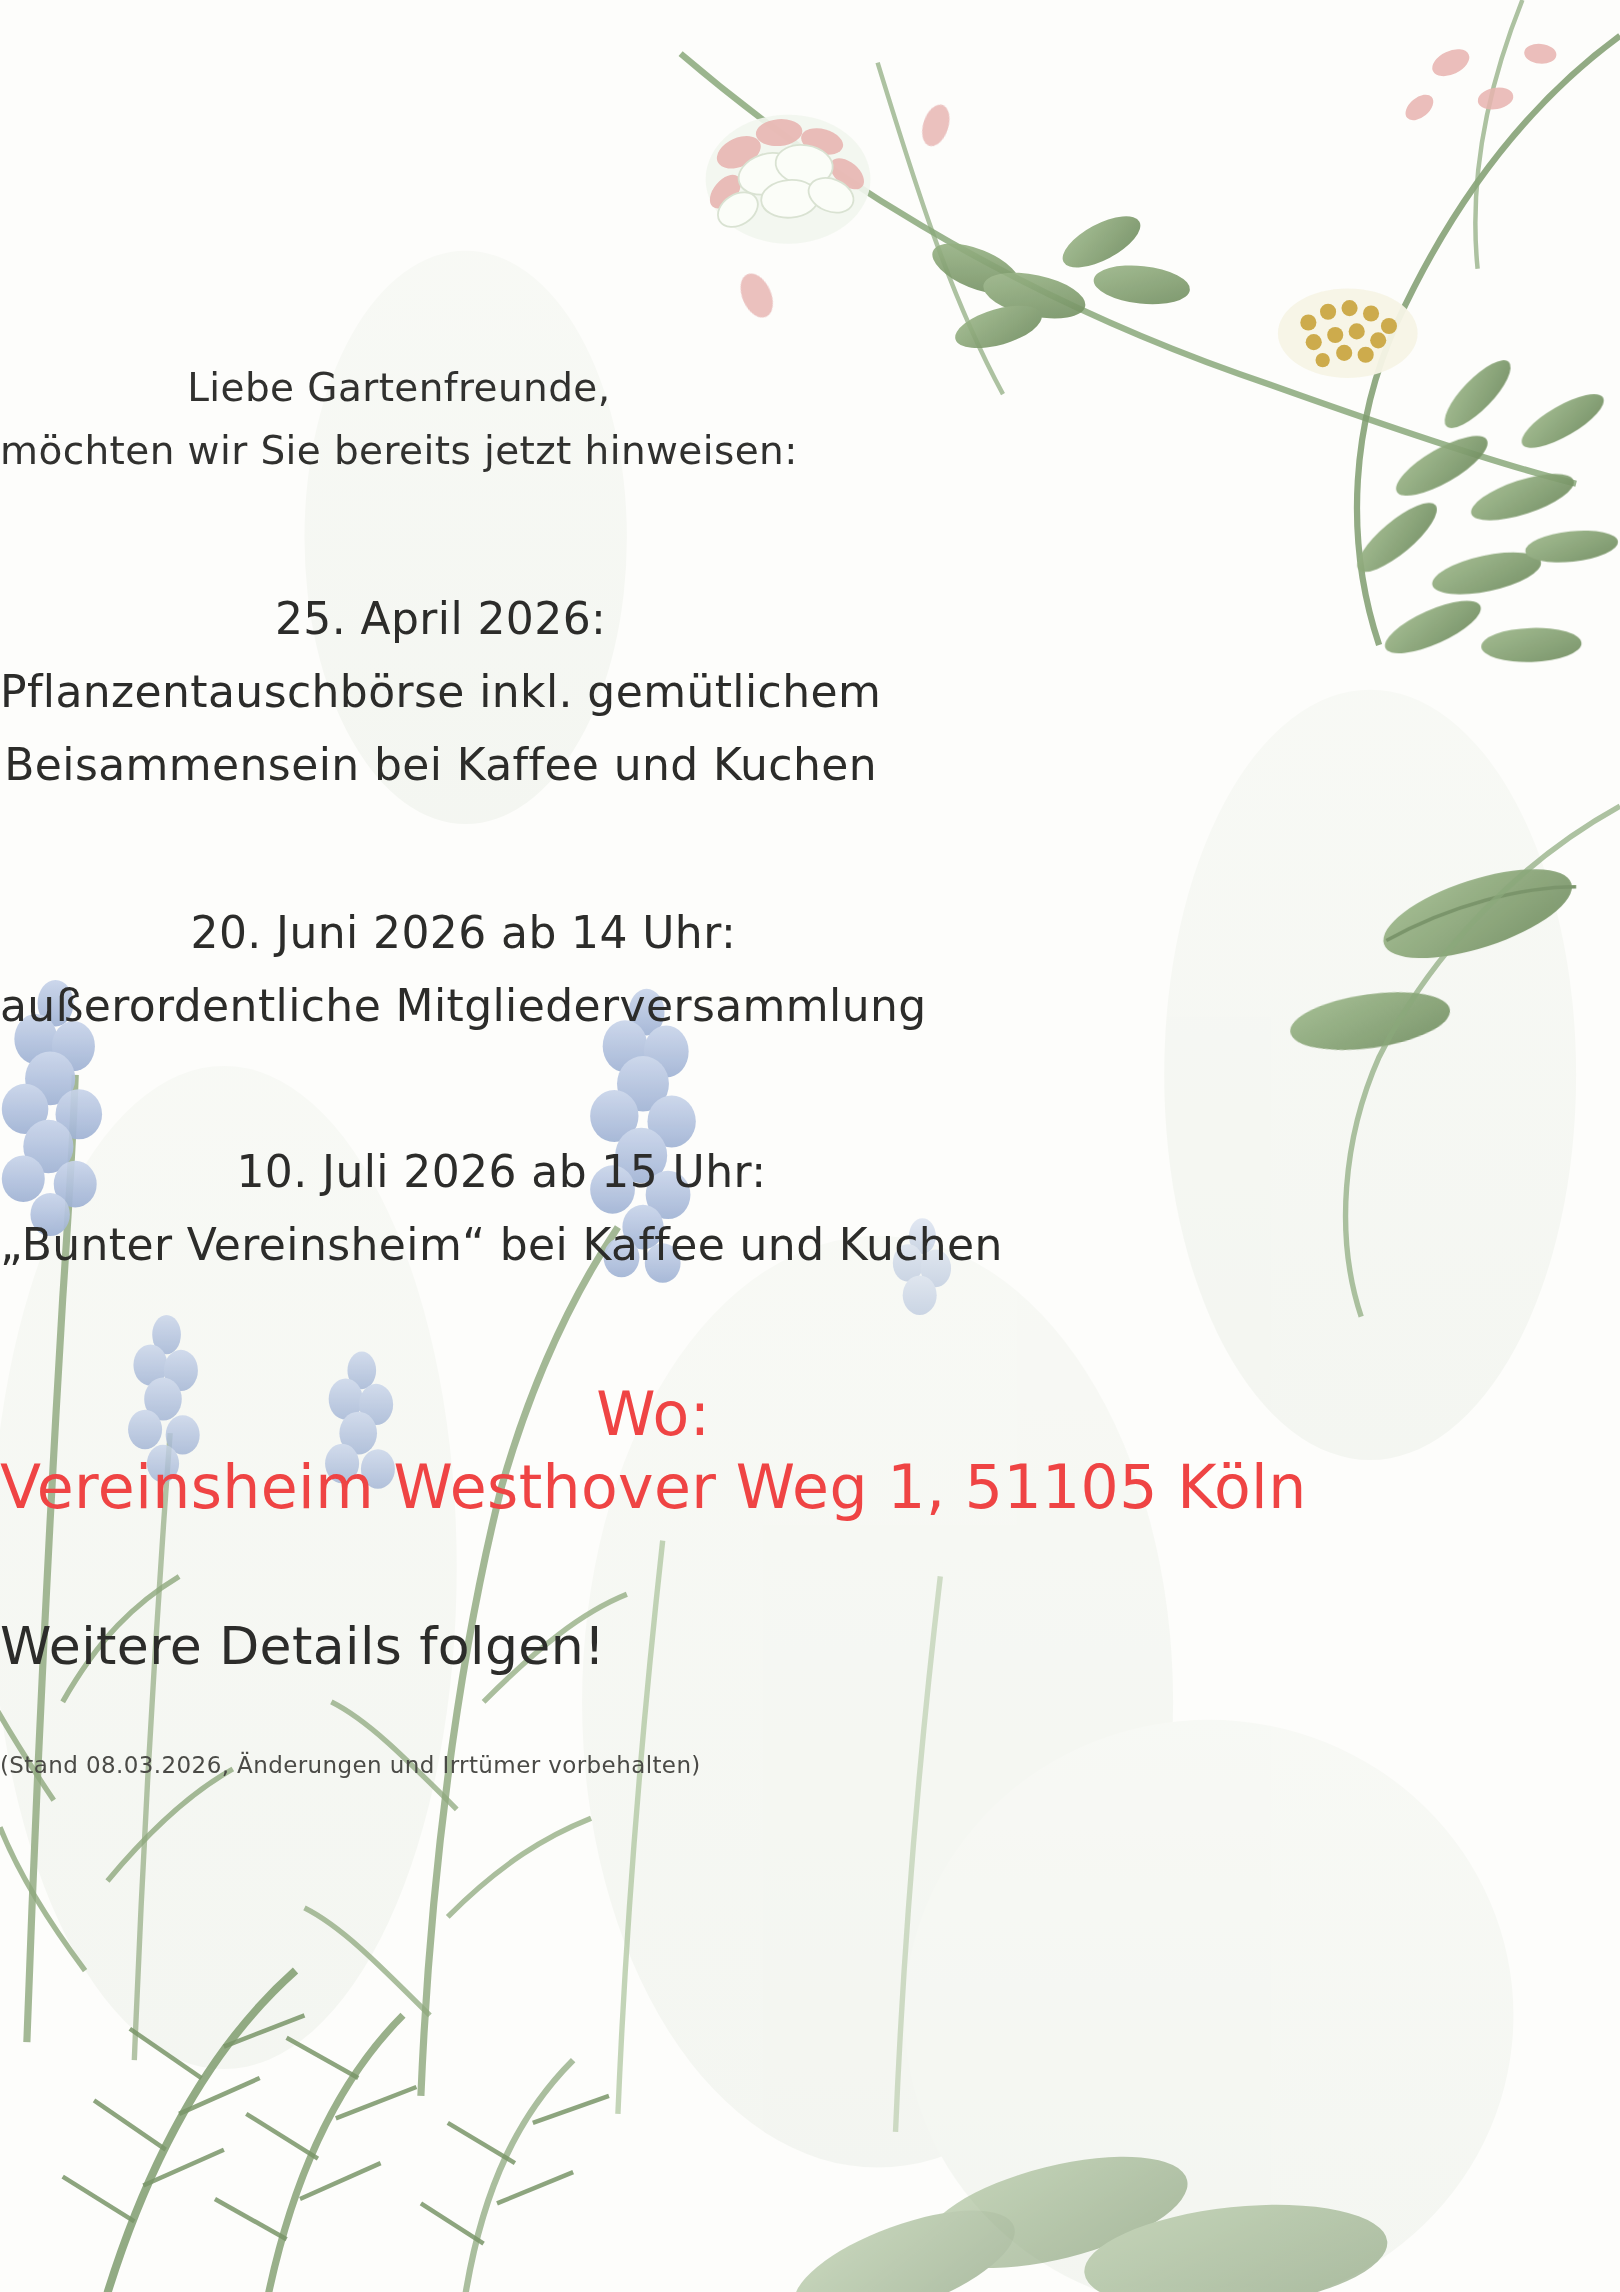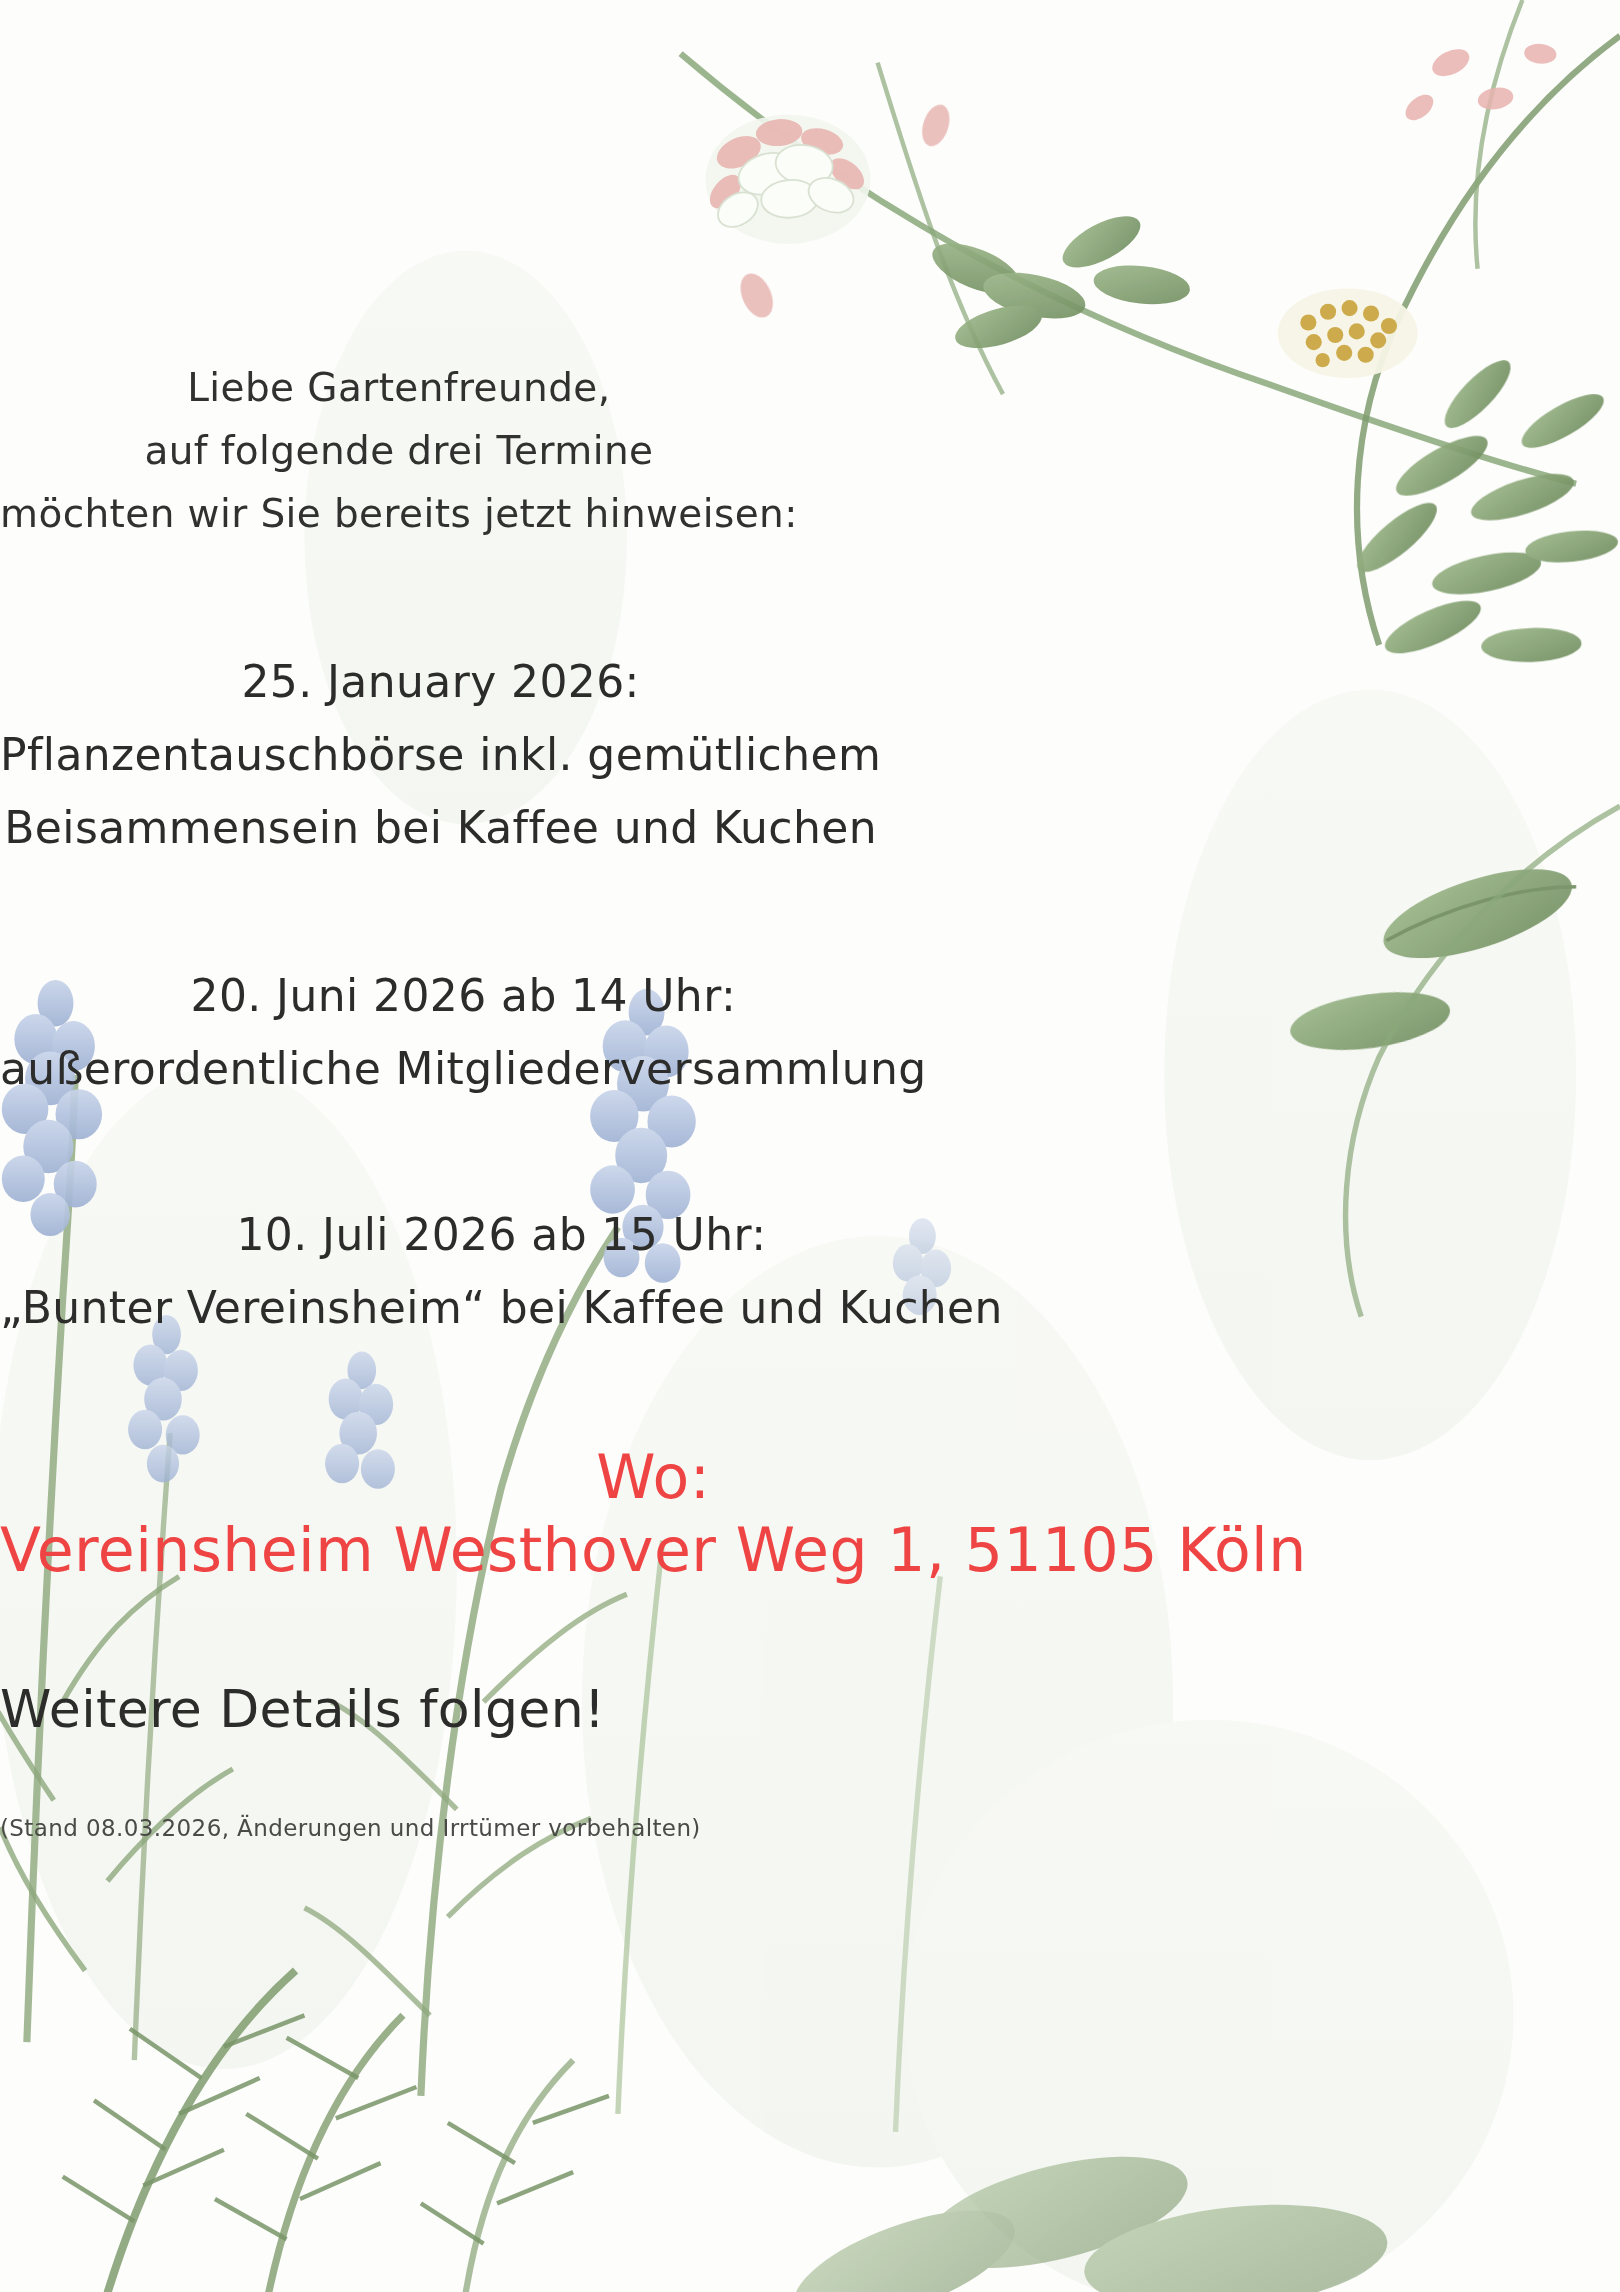--- a/index.html
+++ b/index.html
@@ -334,26 +334,25 @@
         <ellipse cx="1380" cy="2520" rx="170" ry="56" transform="rotate(-6 1380 2520)"></ellipse>
         <ellipse cx="1010" cy="2530" rx="130" ry="46" transform="rotate(-20 1010 2530)"></ellipse>
       </g>
     </g>
   </svg>
 
   <div class="content">
 
     <div class="intro-block">
       <div class="line">Liebe Gartenfreunde,</div>
-      <div class="line">auf folgende drei Termine</div>
       <div class="line">möchten wir Sie bereits jetzt hinweisen:</div>
     </div>
 
     <div class="event-block first">
-      <div class="line">25. January 2026:</div>
+      <div class="line">25. April 2026:</div>
       <div class="line">Pflanzentauschbörse inkl. gemütlichem</div>
       <div class="line">Beisammensein bei Kaffee und Kuchen</div>
     </div>
 
     <div class="event-block second">
       <div class="line">20. Juni 2026 ab 14 Uhr:</div>
       <div class="line">außerordentliche Mitgliederversammlung</div>
     </div>
 
     <div class="event-block third">

